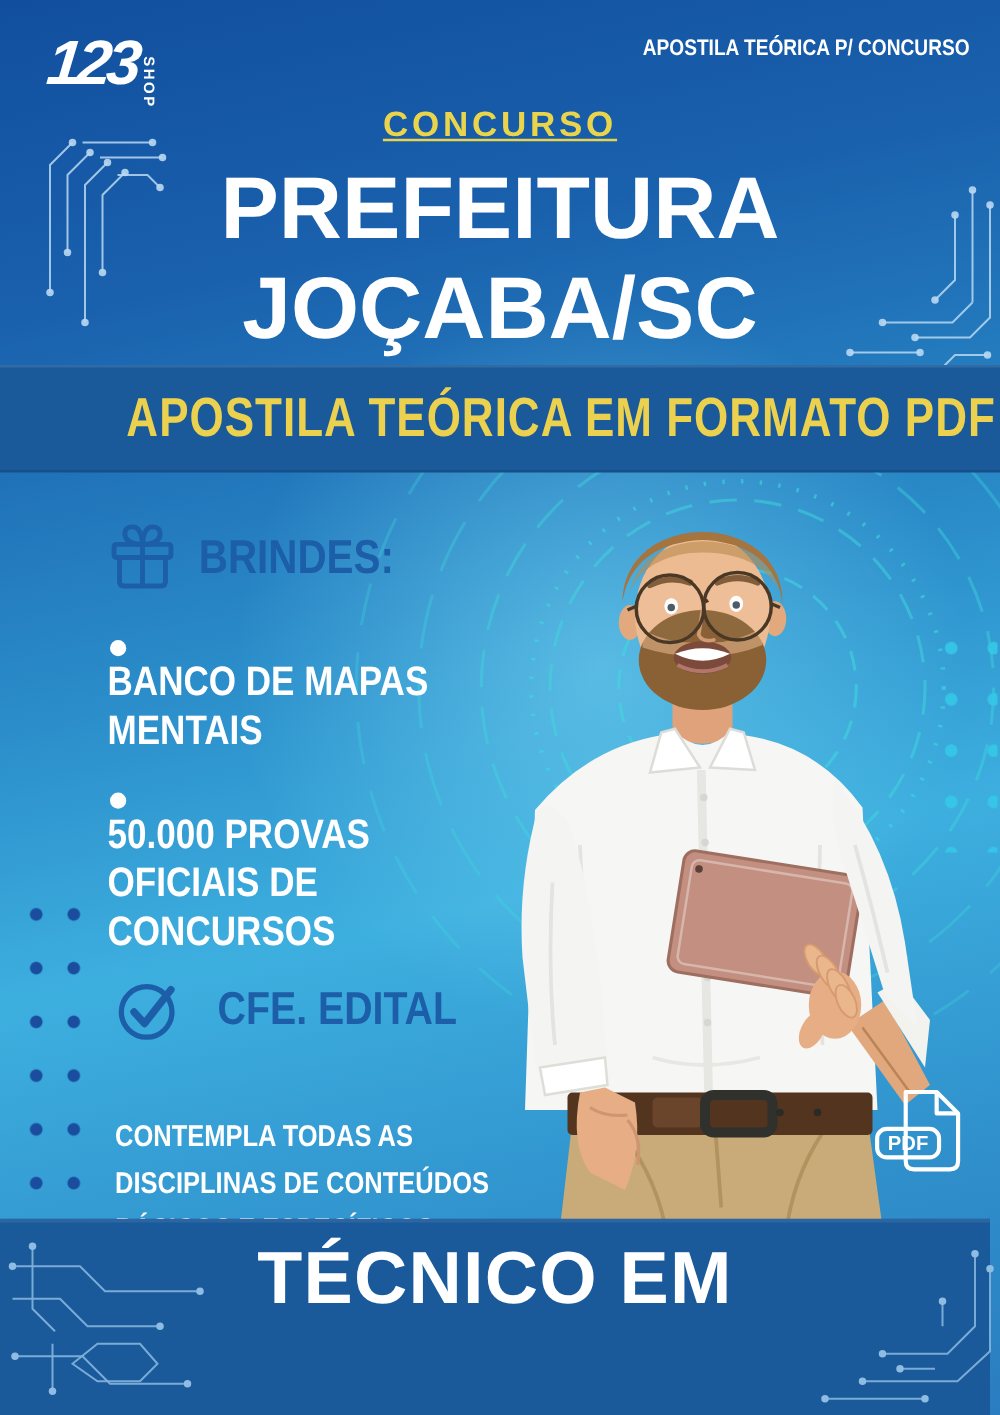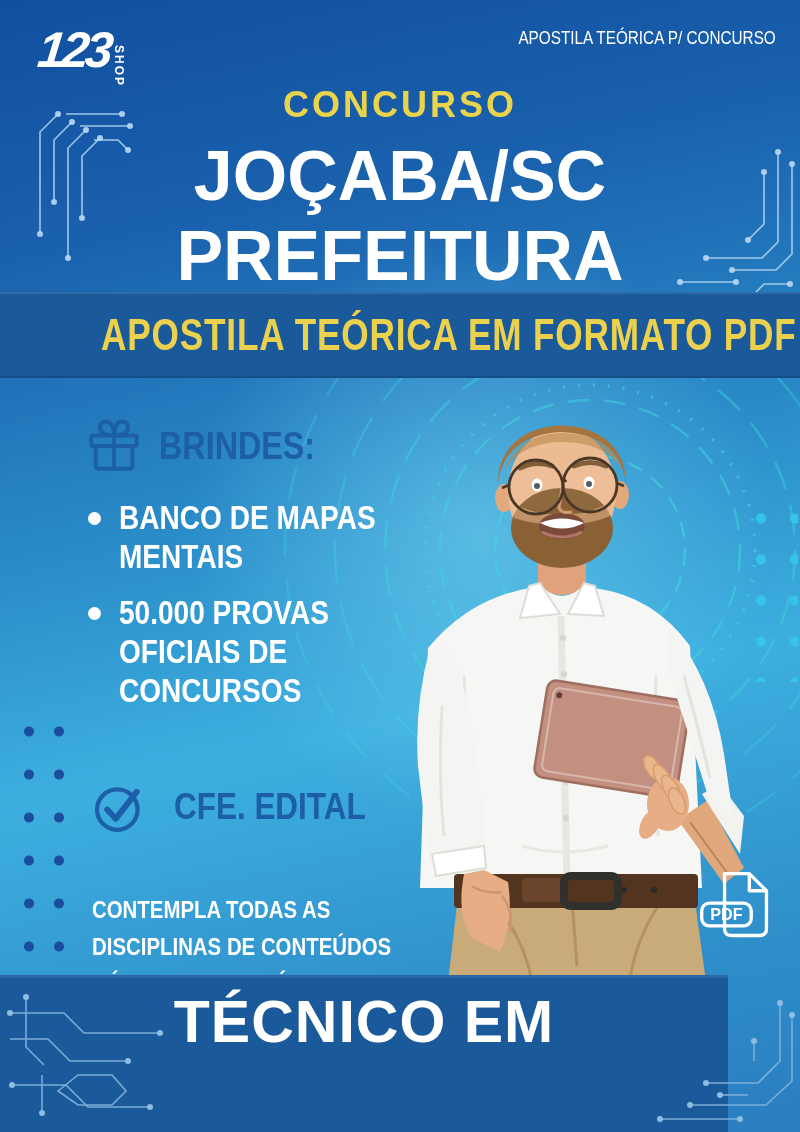--- a/index.html
+++ b/index.html
@@ -17,26 +17,26 @@
   .logo-number{
     font-size:50px;font-weight:bold;font-style:italic;color:#ffffff;
     letter-spacing:-4px;transform:skewX(-6deg);display:inline-block;line-height:56px;
   }
   .logo-sub{
     position:absolute;left:88px;top:23px;color:#ffffff;font-weight:bold;
     font-size:12px;letter-spacing:2px;transform:rotate(90deg);transform-origin:left top;
   }
 
   
-  .tagline{right:24px;top:28px;color:#ffffff;font-weight:normal;font-size:18px;}
+  .tagline{right:24px;top:28px;color:#ffffff;font-weight:bold;font-size:18px;}
   .cond-r{display:inline-block;transform:scaleX(0.85);transform-origin:right center;}
 
   
   .hero{left:0;top:84px;width:800px;text-align:center;color:#ffffff;}
-  .kicker{color:#e9d44c;font-weight:bold;font-size:36px;letter-spacing:3px;margin-bottom:10px;}
+  .kicker{color:#e9d44c;font-weight:bold;font-size:28px;letter-spacing:3px;margin-bottom:10px;text-decoration:underline;}
   .title-line{font-size:70px;font-weight:bold;line-height:80px;letter-spacing:0px;}
 
   
   .format-banner{
     left:0;top:292px;width:800px;height:86px;background:#1a5a9b;
     box-shadow:inset 0 2px 0 rgba(255,255,255,0.10), inset 0 -2px 0 rgba(0,0,0,0.12);
     text-align:center;line-height:86px;
   }
   .format-banner span{
     display:inline-block;transform:scaleX(0.80);transform-origin:center;
@@ -59,37 +59,37 @@
   .circuit-dot{fill:#b9d8f2;opacity:0.9;}
   .circuit-b{stroke:#7fb0da;stroke-width:1.6;fill:none;opacity:0.95;}
   .circuit-b-dot{fill:#8fbce2;}
 
   
   .benefits{left:86px;top:418px;width:420px;}
   .benefits-head{display:flex;align-items:center;gap:17px;}
   .benefits-head .label{color:#1c5fa8;font-weight:bold;font-size:38px;}
   .cond-l{display:inline-block;transform:scaleX(0.85);transform-origin:left center;}
   .benefit-list{list-style:none;margin:24px 0 0 0;padding:0;}
-  .benefit-item{display:flex;align-items:flex-start;margin-bottom:17px;}
+  .benefit-item{display:flex;align-items:flex-start;margin-bottom:17px;flex-direction:column;}
   .bullet-dot{flex:0 0 13px;width:13px;height:13px;border-radius:50%;background:#ffffff;margin:14px 18px 0 2px;}
   .benefit-text{color:#ffffff;font-weight:bold;font-size:33px;line-height:39px;}
   .multiline{white-space:pre-line;}
 
   
   .edital{left:92px;top:780px;width:400px;}
   .edital-head{display:flex;align-items:center;gap:28px;}
   .edital-head .label{color:#1c5fa8;font-weight:bold;font-size:37px;}
   .edital-desc{margin-top:20px;color:#ffffff;font-weight:bold;font-size:24px;line-height:37px;}
 
   
   .pdf-badge{left:696px;top:868px;}
 
   
   .footer-banner{
-    left:0;top:975px;width:728px;height:157px;background:#1a5a9b;
+    left:0;top:975px;width:792px;height:157px;background:#1a5a9b;
     box-shadow:inset 0 3px 0 rgba(255,255,255,0.08);
     text-align:center;color:#ffffff;
   }
   .footer-line{font-size:59px;font-weight:bold;line-height:62px;letter-spacing:1px;}
   .footer-line.first{margin-top:16px;}
 </style>
 </head>
 <body>
 
 <div class="poster">
@@ -152,22 +152,22 @@
     <span class="logo-number">123</span>
     <span class="logo-sub">SHOP</span>
   </div>
 
   <div class="abs tagline">
     <span class="cond-r">APOSTILA TEÓRICA P/ CONCURSO</span>
   </div>
 
   <div class="abs hero">
     <div class="kicker">CONCURSO</div>
+    <div class="title-line">PREFEITURA</div>
     <div class="title-line">JOÇABA/SC</div>
-    <div class="title-line">PREFEITURA</div>
   </div>
 
   <div class="abs format-banner">
     <span>APOSTILA TEÓRICA EM FORMATO PDF / 2025</span>
   </div>
 
   <svg class="abs" style="left:372px;top:376px" width="372" height="606" viewBox="0 0 372 606">
 
     <path d="M166,168 L166,212 Q190,226 214,212 L214,166 Q190,186 166,168 Z" fill="#dfa27b"></path>
     <path d="M166,168 Q190,188 214,166 L214,182 Q190,198 166,182 Z" fill="#c98f6b"></path>

